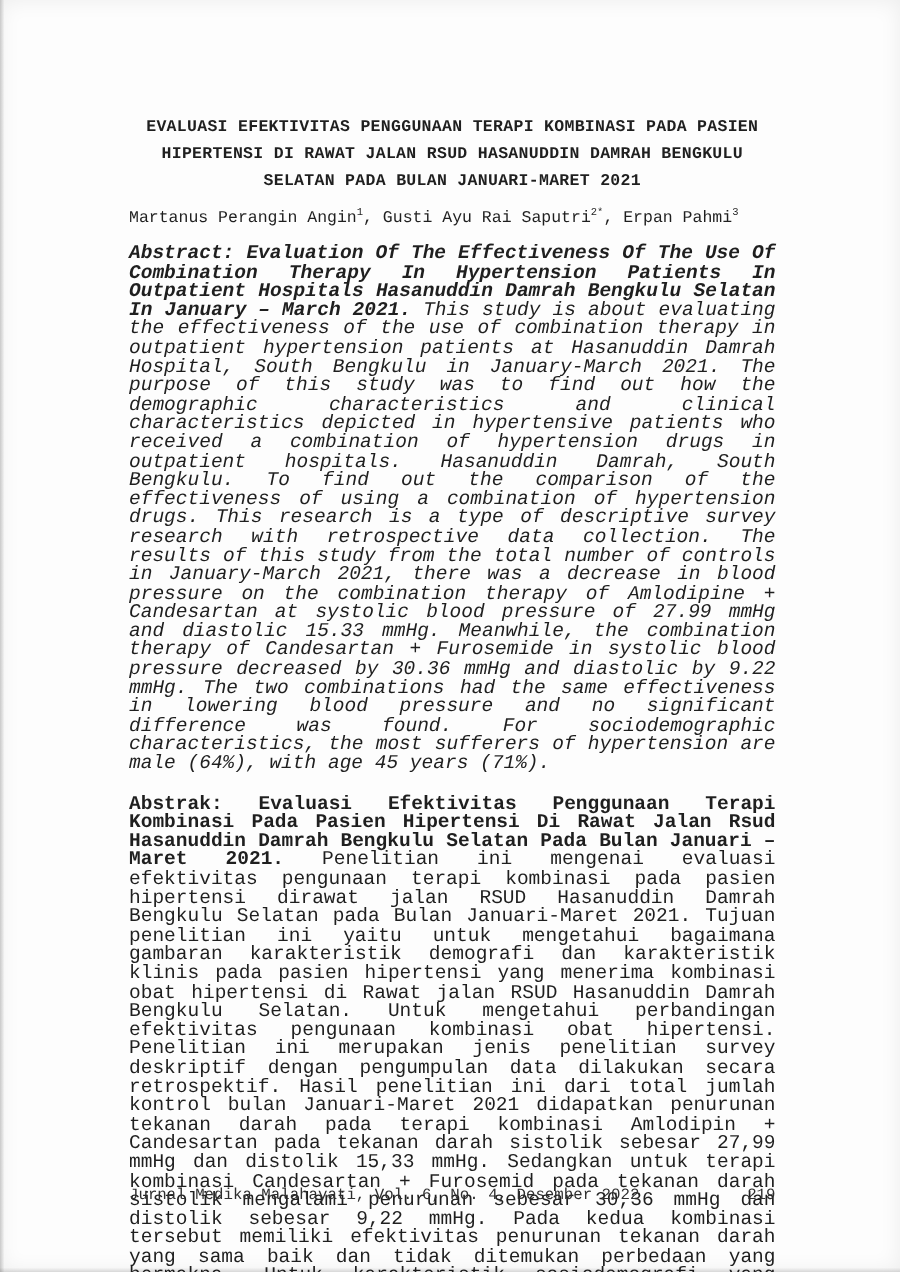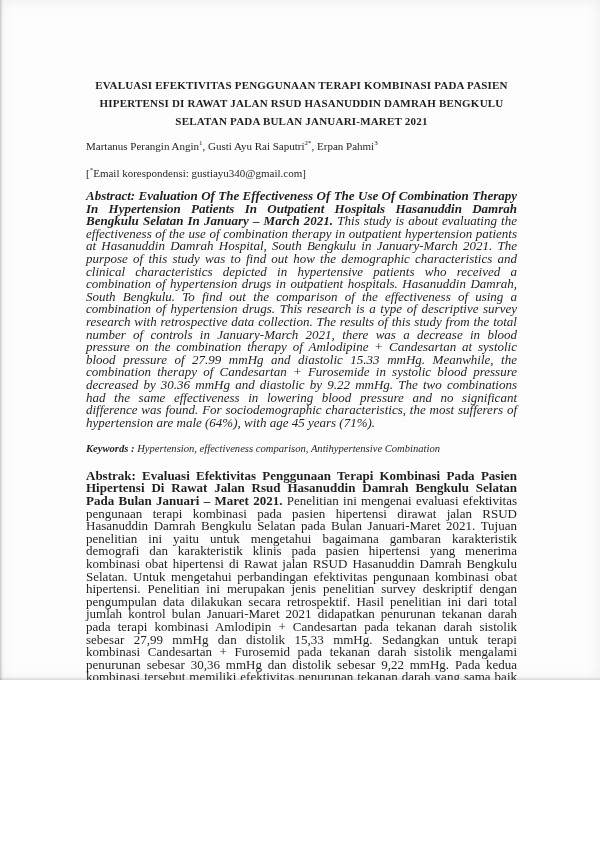--- a/index.html
+++ b/index.html
@@ -3,26 +3,26 @@
 <meta charset="utf-8">
 <style>
   html, body {
     margin: 0;
     padding: 0;
     background: #ffffff;
   }
   .page {
     position: relative;
     width: 600px;
-    height: 680px;
+    height: 848px;
     margin: 0;
     background: #fdfdfd;
     box-sizing: border-box;
     padding: 76px 83px 0 86px;
-    font-family: Liberation Serif, serif;
+    font-family: Liberation Mono, monospace;
     color: #1f1f1f;
     overflow: hidden;
     box-shadow: inset 0 0 14px rgba(0,0,0,0.07);
   }
   .page::before {
     content: "";
     position: absolute;
     left: 0; top: 0; bottom: 0;
     width: 3px;
     background: linear-gradient(to right, rgba(0,0,0,0.18), rgba(0,0,0,0));
@@ -89,25 +89,23 @@
 </head>
 <body>
 
 <div class="page">
 
   <h1 class="title">EVALUASI EFEKTIVITAS PENGGUNAAN TERAPI KOMBINASI PADA PASIEN HIPERTENSI DI RAWAT JALAN RSUD HASANUDDIN DAMRAH BENGKULU SELATAN PADA BULAN JANUARI-MARET 2021</h1>
 
   <p class="center-line authors"><span>Martanus Perangin Angin</span><sup>1</sup><span>, </span><span>Gusti Ayu Rai Saputri</span><sup>2*</sup><span>, </span><span>Erpan Pahmi</span><sup>3</sup></p>
 
 
-  <p class="center-line email"><span>[</span><sup>*</sup><span>Email korespondensi: gustiayu340@gmail.com]</span></p>
 
   <section class="abstract-en">
     <p class="abstract-par"><span class="lead">Abstract: Evaluation Of The Effectiveness Of The Use Of Combination Therapy In Hypertension Patients In Outpatient Hospitals Hasanuddin Damrah Bengkulu Selatan In January – March 2021.</span><span> This study is about evaluating the effectiveness of the use of combination therapy in outpatient hypertension patients at Hasanuddin Damrah Hospital, South Bengkulu in January-March 2021. The purpose of this study was to find out how the demographic characteristics and clinical characteristics depicted in hypertensive patients who received a combination of hypertension drugs in outpatient hospitals. Hasanuddin Damrah, South Bengkulu. To find out the comparison of the effectiveness of using a combination of hypertension drugs. This research is a type of descriptive survey research with retrospective data collection. The results of this study from the total number of controls in January-March 2021, there was a decrease in blood pressure on the combination therapy of Amlodipine + Candesartan at systolic blood pressure of 27.99 mmHg and diastolic 15.33 mmHg. Meanwhile, the combination therapy of Candesartan + Furosemide in systolic blood pressure decreased by 30.36 mmHg and diastolic by 9.22 mmHg. The two combinations had the same effectiveness in lowering blood pressure and no significant difference was found. For sociodemographic characteristics, the most sufferers of hypertension are male (64%), with age 45 years (71%).</span></p>
-    <p class="kw-par"><span class="kw-label">Keywords :</span><span> Hypertension, effectiveness comparison, Antihypertensive Combination</span></p>
   </section>
 
   <section class="abstract-id">
     <p class="abstract-par" style="margin-top:14px;"><span class="lead">Abstrak: Evaluasi Efektivitas Penggunaan Terapi Kombinasi Pada Pasien Hipertensi Di Rawat Jalan Rsud Hasanuddin Damrah Bengkulu Selatan Pada Bulan Januari – Maret 2021.</span><span> Penelitian ini mengenai evaluasi efektivitas pengunaan terapi kombinasi pada pasien hipertensi dirawat jalan RSUD Hasanuddin Damrah Bengkulu Selatan pada Bulan Januari-Maret 2021. Tujuan penelitian ini yaitu untuk mengetahui bagaimana gambaran karakteristik demografi dan karakteristik klinis pada pasien hipertensi yang menerima kombinasi obat hipertensi di Rawat jalan RSUD Hasanuddin Damrah Bengkulu Selatan. Untuk mengetahui perbandingan efektivitas pengunaan kombinasi obat hipertensi. Penelitian ini merupakan jenis penelitian survey deskriptif dengan pengumpulan data dilakukan secara retrospektif. Hasil penelitian ini dari total jumlah kontrol bulan Januari-Maret 2021 didapatkan penurunan tekanan darah pada terapi kombinasi Amlodipin + Candesartan pada tekanan darah sistolik sebesar 27,99 mmHg dan distolik 15,33 mmHg. Sedangkan untuk terapi kombinasi Candesartan + Furosemid pada tekanan darah sistolik mengalami penurunan sebesar 30,36 mmHg dan distolik sebesar 9,22 mmHg. Pada kedua kombinasi tersebut memiliki efektivitas penurunan tekanan darah yang sama baik dan tidak ditemukan perbedaan yang bermakna. Untuk karakteristik sosiodemografi yang paling banyak menderita penyakit hipertensi adalah Laki-laki (64%), dengan umur ≥60 Tahun (71%).</span></p>
   </section>
 
   <div class="footer">
     <span>Jurnal Medika Malahayati, Vol. 6, No. 4, Desember 2022</span>
     <span>219</span>
   </div>

